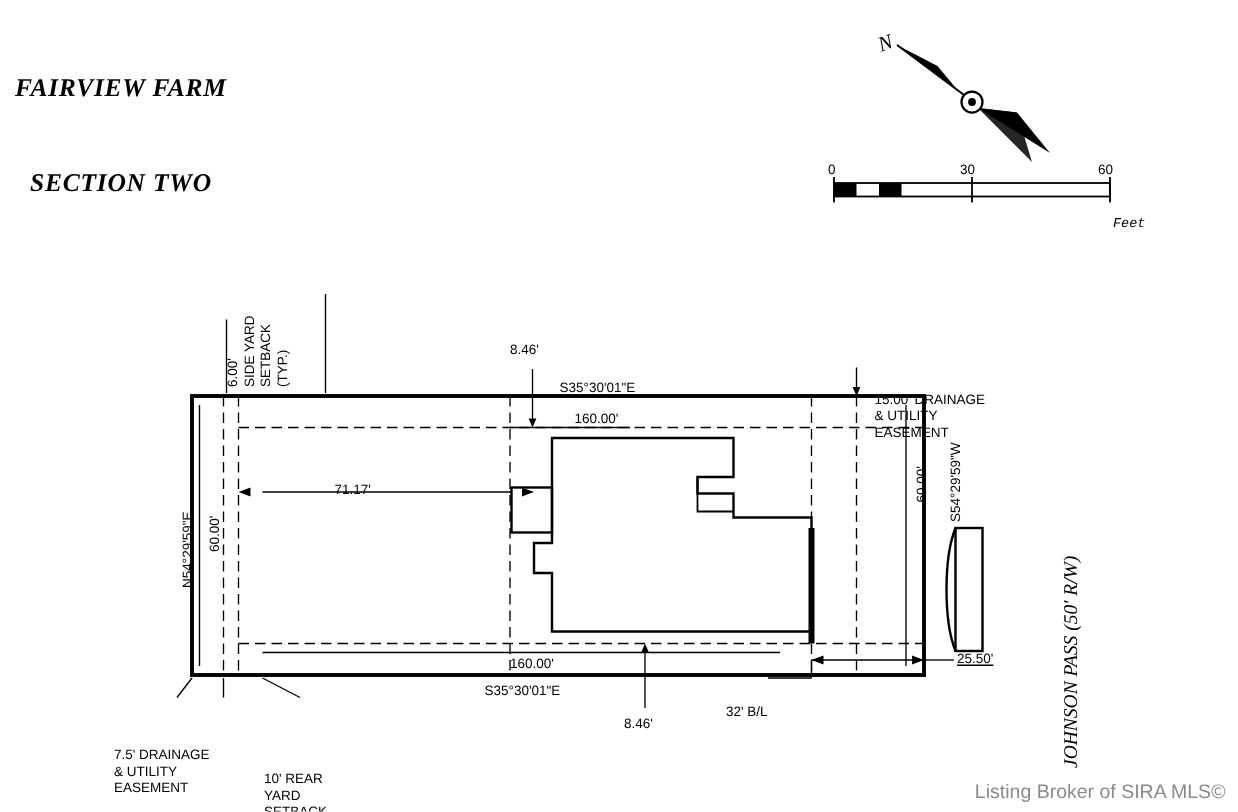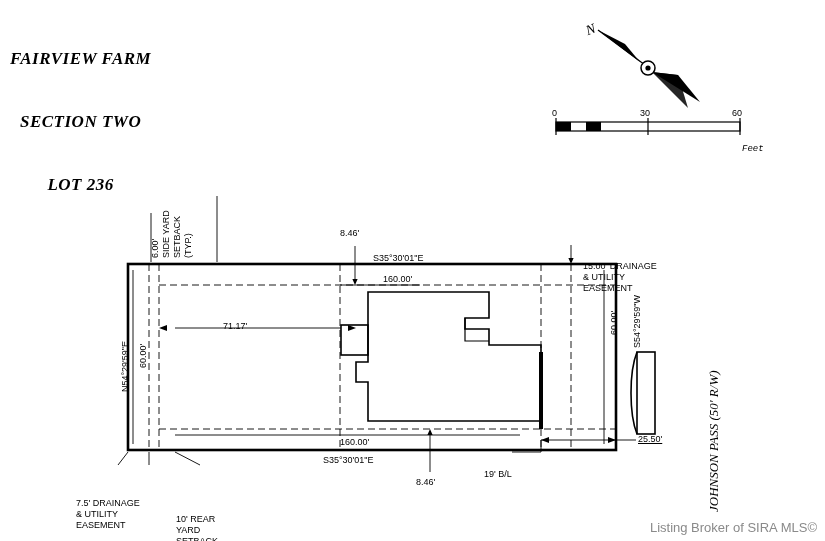--- a/index.html
+++ b/index.html
@@ -205,21 +205,20 @@
 
       <line x1="118" y1="465" x2="128" y2="452"></line>
       <line x1="149" y1="465" x2="149" y2="452"></line>
       <line x1="200" y1="465" x2="175" y2="452"></line>
     </g>
   </svg>
 
   <div class="abs title-block">
     <div>FAIRVIEW FARM</div>
     <div>SECTION TWO</div>
-    <div>LOT 236</div>
   </div>
 
   <div class="abs north-letter">N</div>
 
   <div class="abs scalebar-wrap">
     <div class="scale-ticks">
       <span class="scale-num" style="left:0px;">0</span>
       <span class="scale-num" style="left:88px;">30</span>
       <span class="scale-num" style="left:180px;">60</span>
     </div>
@@ -250,21 +249,21 @@
   <div class="abs lbl rot90" style="left:632px; top:348px;">S54°29'59"W</div>
 
   <div class="abs lbl rot90" style="left:609px; top:335px;">60.00'</div>
 
   <div class="abs lbl" style="left:340px; top:437px;">160.00'</div>
 
   <div class="abs lbl" style="left:323px; top:455px;">S35°30'01"E</div>
 
   <div class="abs lbl" style="left:416px; top:477px;">8.46'</div>
 
-  <div class="abs lbl" style="left:484px; top:469px;">19' B/L</div>
+  <div class="abs lbl" style="left:484px; top:469px;">32' B/L</div>
 
   <div class="abs lbl" style="left:638px; top:434px;text-decoration:underline;">25.50'</div>
 
   <div class="abs lbl" style="left:48px; top:498px;margin-left:28px;">7.5' DRAINAGE
 &amp; UTILITY
 EASEMENT</div>
 
   <div class="abs lbl" style="left:176px; top:470px;margin-top:44px;">10' REAR
 YARD
 SETBACK</div>

